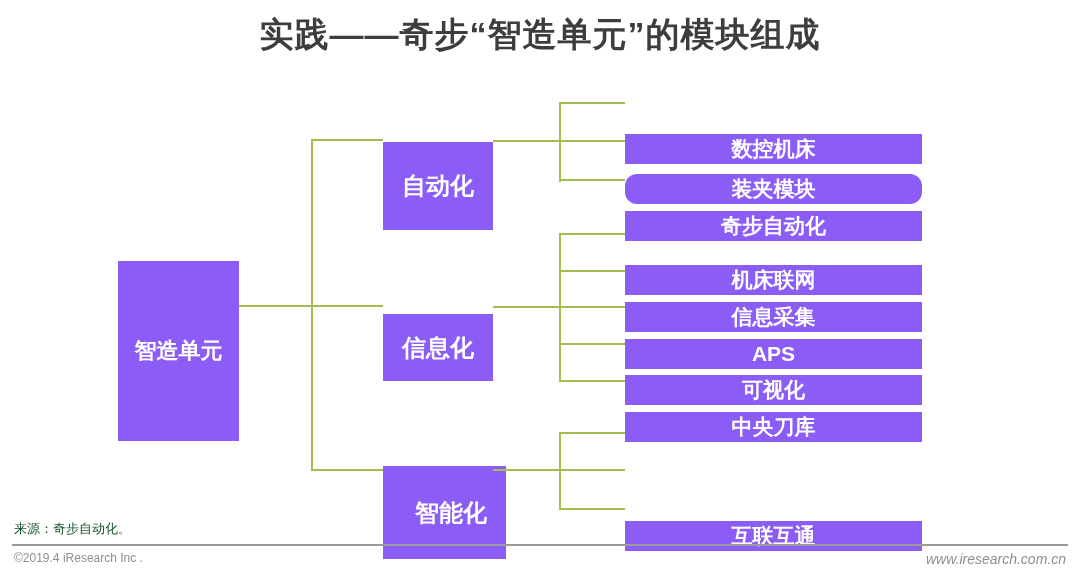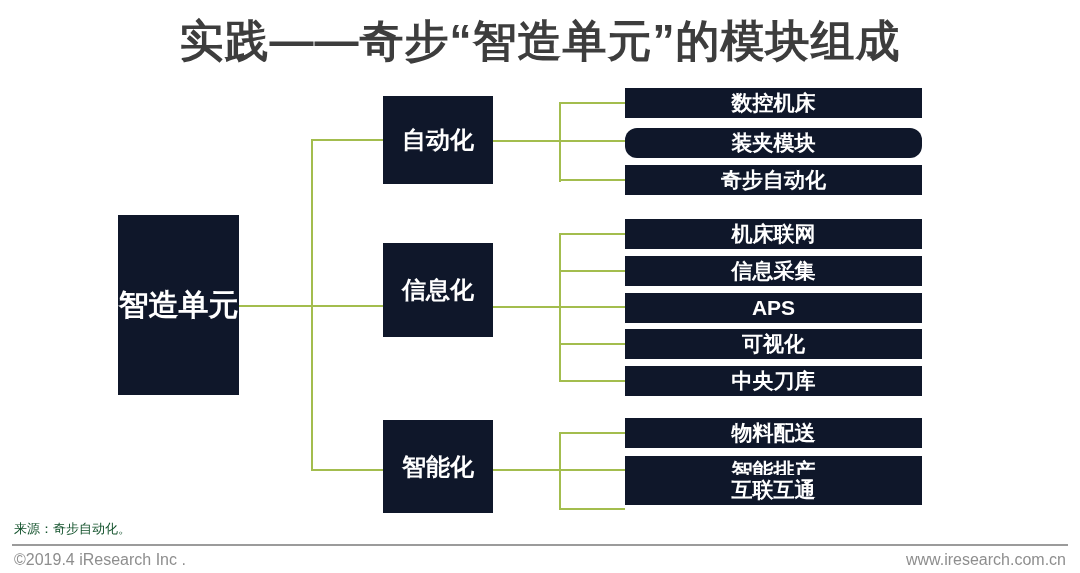--- a/index.html
+++ b/index.html
@@ -6,53 +6,54 @@
   .canvas{
     position:relative;
     width:1080px;height:573px;
     background:#ffffff;
     font-family:"Liberation Sans","DejaVu Sans",sans-serif;
     overflow:hidden;
   }
   .title{
     position:absolute;left:0;right:0;top:12px;
     text-align:center;
-    font-size:44px;font-weight:bold;color:#3d3d3d;
+    font-size:34px;font-weight:bold;color:#3d3d3d;
     letter-spacing:1px;
   }
   .gbox{
     position:absolute;
-    background:#0f172a;
+    background:#8b5cf6;
     color:#ffffff;font-weight:bold;
     display:flex;align-items:center;justify-content:center;
     text-align:center;
+    margin-top:46px;
   }
-  .root-box{left:118px;top:215px;width:121px;height:180px;font-size:30px;}
+  .root-box{left:118px;top:215px;width:121px;height:180px;font-size:22px;}
   .mid-box{left:383px;width:110px;font-size:24px;}
   .mid-1{top:96px;height:88px;}
-  .mid-2{top:243px;height:94px;}
-  .mid-3{top:420px;height:93px;}
+  .mid-2{top:268px;height:67px;}
+  .mid-3{top:420px;height:93px;padding-left:13px;}
   .leaf-box{left:625px;width:297px;height:30px;font-size:21px;}
   .hline{position:absolute;height:2px;background:#a3bd4e;}
   .vline{position:absolute;width:2px;background:#a3bd4e;}
   .src-note{
     position:absolute;left:14px;top:520px;
     font-size:13px;color:#14532d;
   }
   .divider{
     position:absolute;left:12px;right:12px;top:544px;height:2px;
     background:#9b9b9b;
   }
   .copyright{
     position:absolute;left:14px;top:551px;
-    font-size:16px;color:#8e8e8e;
+    font-size:12px;color:#8e8e8e;
   }
   .website{
     position:absolute;right:14px;top:551px;
-    font-size:16px;color:#8e8e8e;
+    font-size:14px;color:#8e8e8e;font-style:italic;
   }
 </style>
 </head>
 <body>
 
 <div class="canvas">
 
   <div class="title">实践——奇步“智造单元”的模块组成</div>
 
   <div class="gbox root-box">智造单元</div>
@@ -86,22 +87,20 @@
   <div class="gbox leaf-box" style="top:88px;">数控机床</div>
   <div class="gbox leaf-box" style="top:128px;border-radius:12px;">装夹模块</div>
   <div class="gbox leaf-box" style="top:165px;">奇步自动化</div>
 
   <div class="gbox leaf-box" style="top:219px;">机床联网</div>
   <div class="gbox leaf-box" style="top:256px;">信息采集</div>
   <div class="gbox leaf-box" style="top:293px;">APS</div>
   <div class="gbox leaf-box" style="top:366px;">中央刀库</div>
   <div class="gbox leaf-box" style="top:329px;">可视化</div>
 
-  <div class="gbox leaf-box" style="top:418px;">物料配送</div>
-  <div class="gbox leaf-box" style="top:456px;">智能排产</div>
   <div class="gbox leaf-box" style="top:475px;">互联互通</div>
 
   <div class="src-note">来源：奇步自动化。</div>
   <div class="divider"></div>
   <div class="copyright">©2019.4 iResearch Inc .</div>
   <div class="website">www.iresearch.com.cn</div>
 
 </div>
 
 </body></html>

